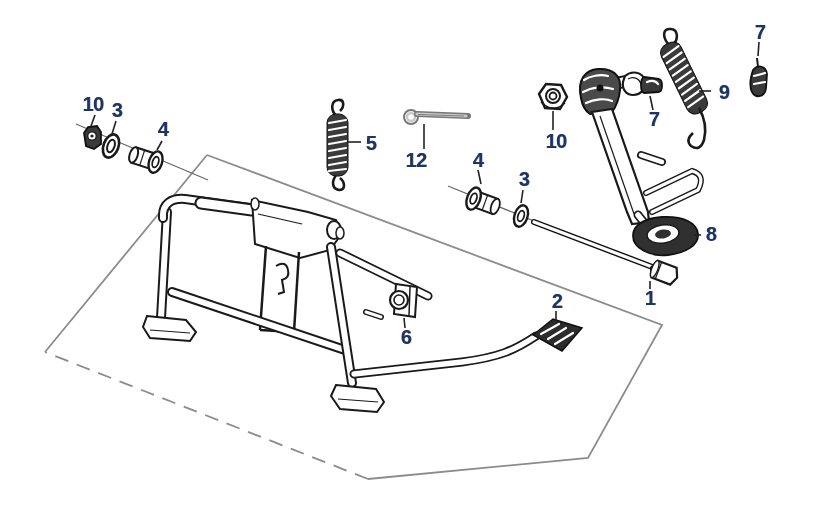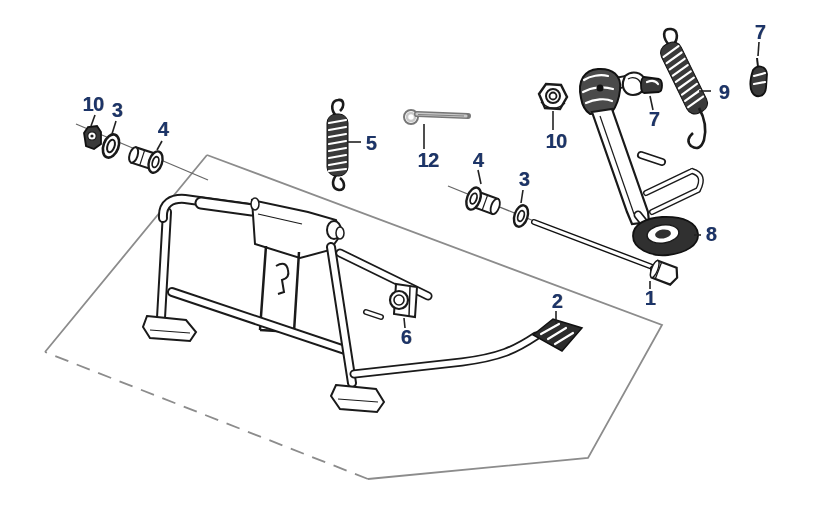--- a/index.html
+++ b/index.html
@@ -201,21 +201,21 @@
     <path class="leader" d="M650,281 L650,289"></path>
     <path class="leader" d="M556,311 L556,324"></path>
     <path class="leader" d="M404,318 L405,328"></path>
   </g>
 </svg>
 
 <div class="callout" style="left:93px;top:104px">10</div>
 <div class="callout" style="left:117px;top:110px">3</div>
 <div class="callout" style="left:163px;top:129px">4</div>
 <div class="callout" style="left:371px;top:143px">5</div>
-<div class="callout" style="left:428px;top:160px">12</div>
+<div class="callout" style="left:416px;top:160px">12</div>
 <div class="callout" style="left:478px;top:160px">4</div>
 <div class="callout" style="left:524px;top:179px">3</div>
 <div class="callout" style="left:556px;top:141px">10</div>
 <div class="callout" style="left:654px;top:119px">7</div>
 <div class="callout" style="left:724px;top:92px">9</div>
 <div class="callout" style="left:760px;top:32px">7</div>
 <div class="callout" style="left:711px;top:234px">8</div>
 <div class="callout" style="left:650px;top:298px">1</div>
 <div class="callout" style="left:557px;top:301px">2</div>
 <div class="callout" style="left:406px;top:337px">6</div>

